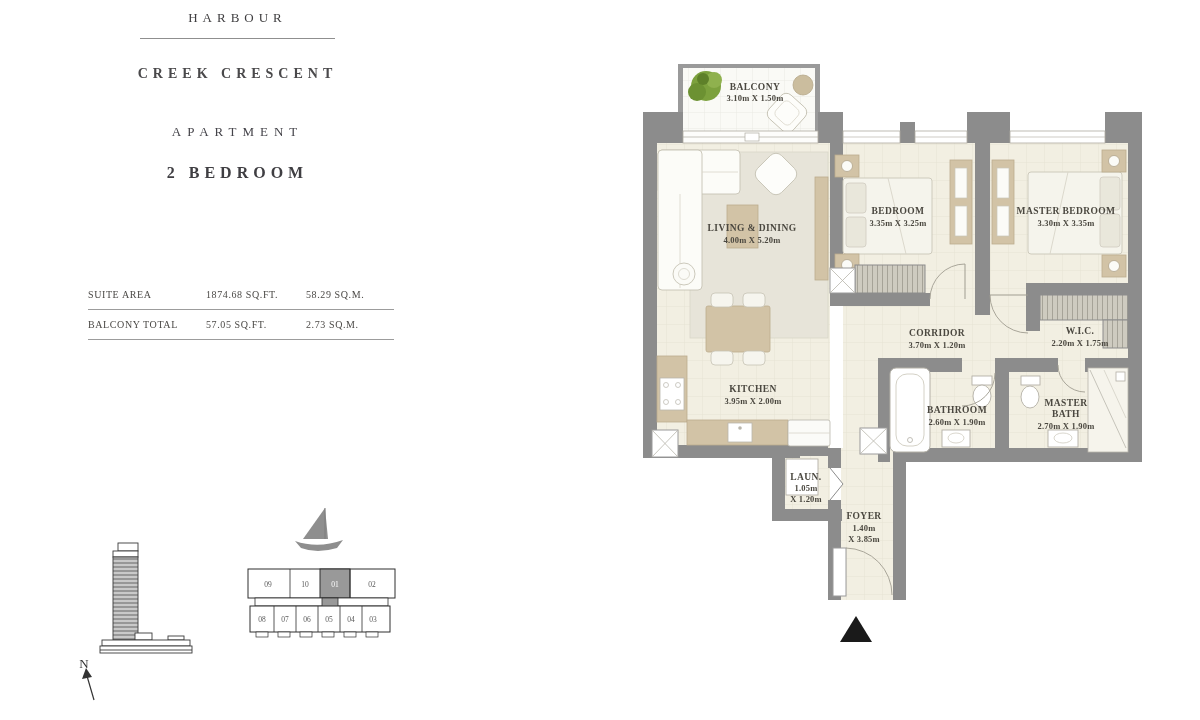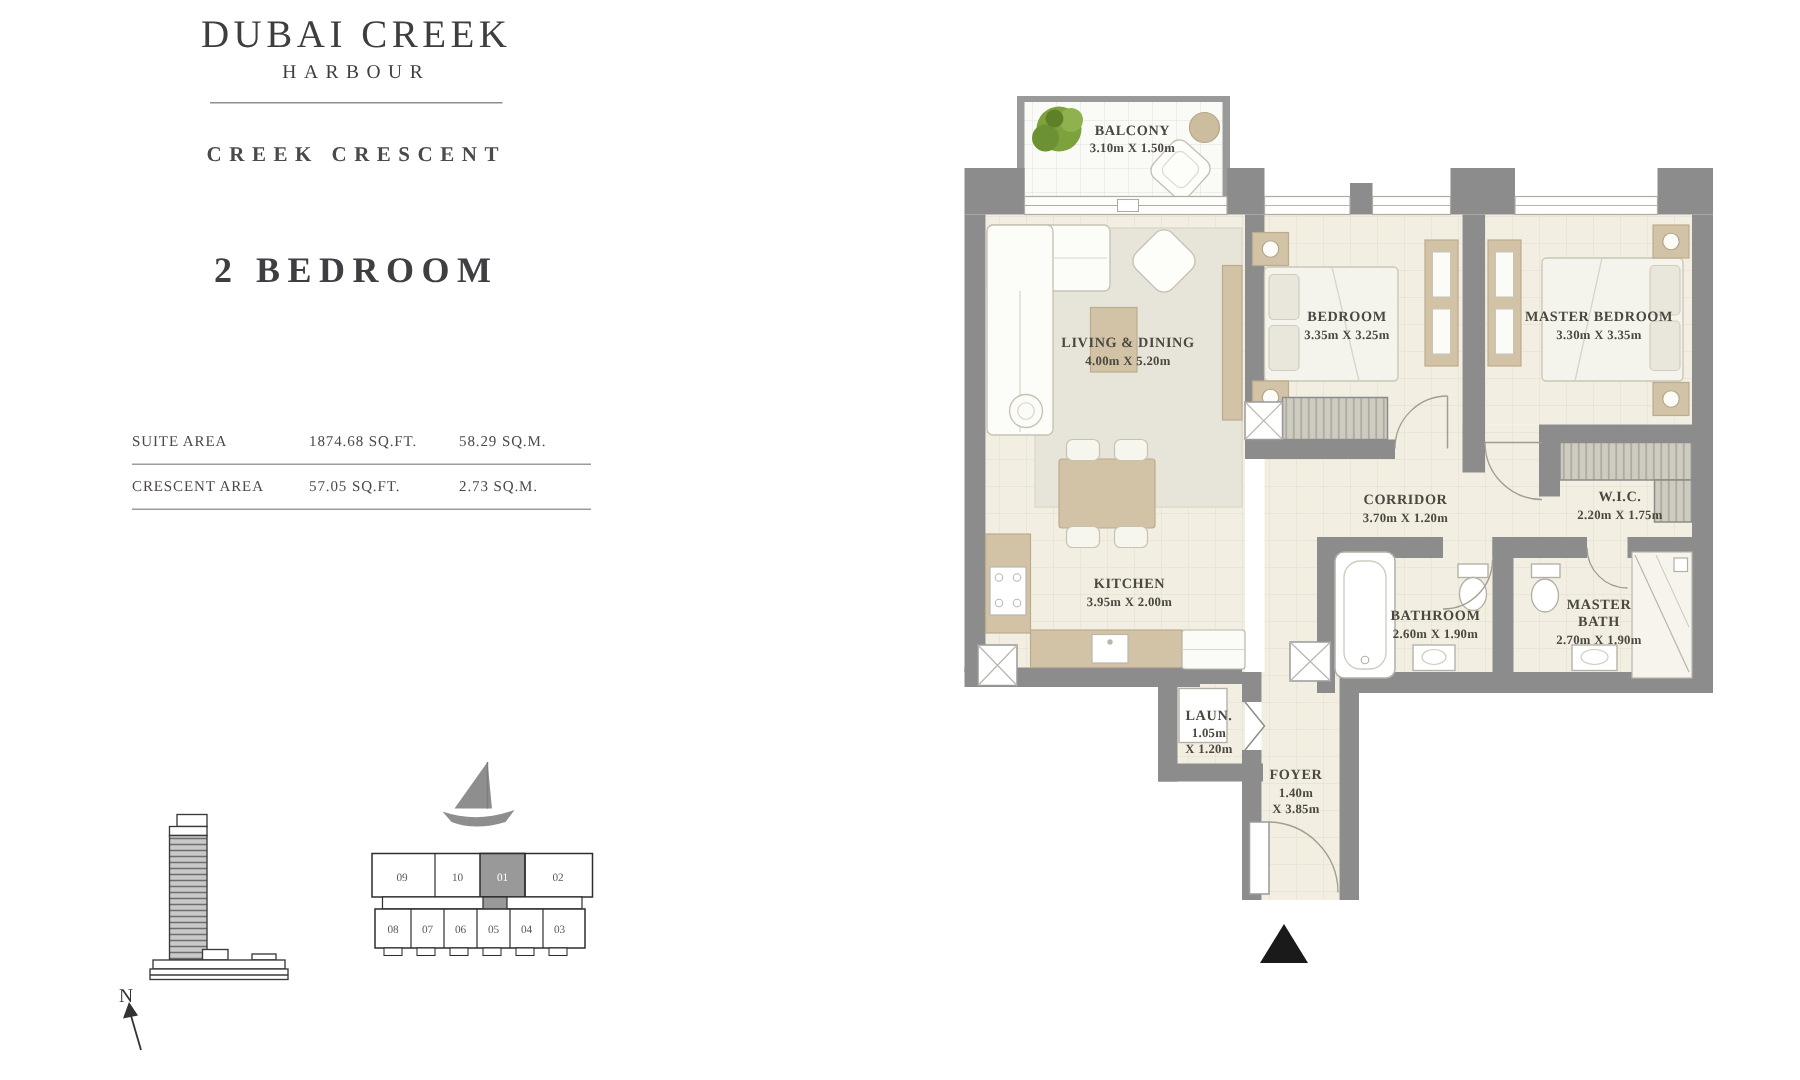--- a/index.html
+++ b/index.html
@@ -5,54 +5,54 @@
   html,body{margin:0;padding:0;background:#ffffff;width:1200px;height:720px;overflow:hidden;
     font-family:"Liberation Serif",serif;}
   .abs{position:absolute;}
   
   #brand-block{left:75px;top:8px;width:325px;text-align:center;color:#3e3d3f;}
   .brand-line1{font-size:26px;letter-spacing:3px;font-weight:500;}
   .brand-line2{font-size:13px;letter-spacing:5px;margin-top:2px;}
   .divider{width:195px;height:1px;background:#8f8f8f;margin:12px auto 0 auto;}
   .project-name{font-size:14px;letter-spacing:5px;margin-top:27px;font-weight:600;color:#4a494b;}
   .category{font-size:13px;letter-spacing:6px;margin-top:42px;color:#45444a;}
-  .unit-type{font-size:24px;letter-spacing:5px;margin-top:56px;color:#3f3e42;font-weight:600;font-family:Liberation Serif, serif;}
+  .unit-type{font-size:16px;letter-spacing:5px;margin-top:24px;color:#3f3e42;font-weight:600;font-family:Liberation Serif, serif;}
   .unit-info{font-size:10px;letter-spacing:2.5px;margin-top:22px;color:#4a494b;font-weight:600;}
   
   #area-table{left:88px;top:280px;width:306px;color:#4b4946;}
   .arow{display:grid;grid-template-columns:118px 100px 88px;height:29px;align-items:center;}
   .arow.rule{border-bottom:1px solid #9c9c9c;}
   .acell{font-size:10px;letter-spacing:0.6px;white-space:nowrap;}
   
   text{font-family:"Liberation Serif",serif;fill:#4b4840;}
   .rname{font-size:9.5px;font-weight:700;letter-spacing:0.4px;text-anchor:middle;}
   .rdims{font-size:8.5px;font-weight:700;letter-spacing:0.2px;text-anchor:middle;}
   .knum{font-size:7.5px;fill:#5a5a5a;text-anchor:middle;}
   .knum.hl{fill:#ffffff;}
   .north{font-size:13px;fill:#323232;text-anchor:middle;}
 </style>
 </head>
 <body>
 
 <div class="abs" id="brand-block">
-  <div class="brand-line1">DUBAI CREEK</div>
   <div class="brand-line2">HARBOUR</div>
   <div class="divider"></div>
   <div class="project-name">CREEK CRESCENT</div>
+  <div class="category">APARTMENT</div>
   <div class="unit-type">2 BEDROOM</div>
 </div>
 
 <div class="abs" id="area-table">
   <div class="arow rule">
     <div class="acell">SUITE AREA</div>
     <div class="acell">1874.68 SQ.FT.</div>
     <div class="acell">58.29 SQ.M.</div>
   </div>
   <div class="arow rule">
-    <div class="acell">CRESCENT AREA</div>
+    <div class="acell">BALCONY TOTAL</div>
     <div class="acell">57.05 SQ.FT.</div>
     <div class="acell">2.73 SQ.M.</div>
   </div>
 </div>
 
 <svg class="abs" style="left:628px;top:58px;" width="520" height="600" viewBox="628 58 520 600">
   <defs>
     <pattern id="tiles" width="18" height="18" patternUnits="userSpaceOnUse">
       <rect width="18" height="18" fill="#f2efe2"></rect>
       <path d="M18 0H0V18" fill="none" stroke="#e7e3d4" stroke-width="1"></path>

